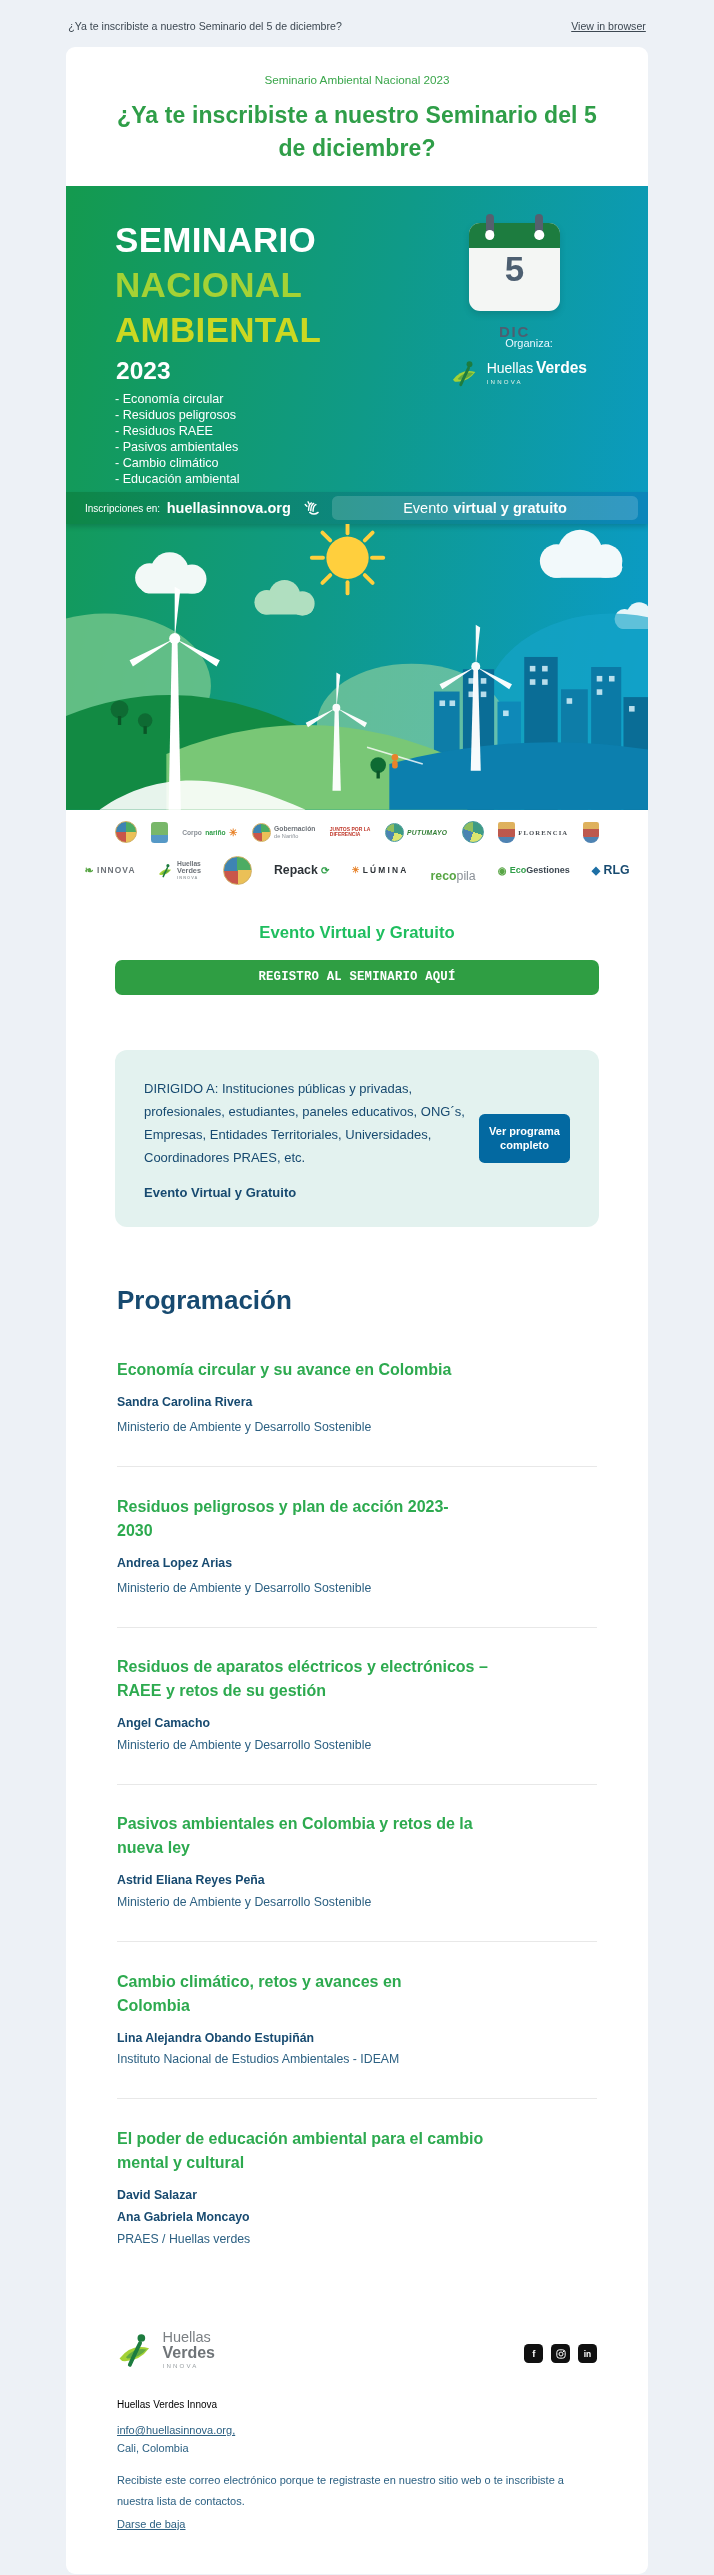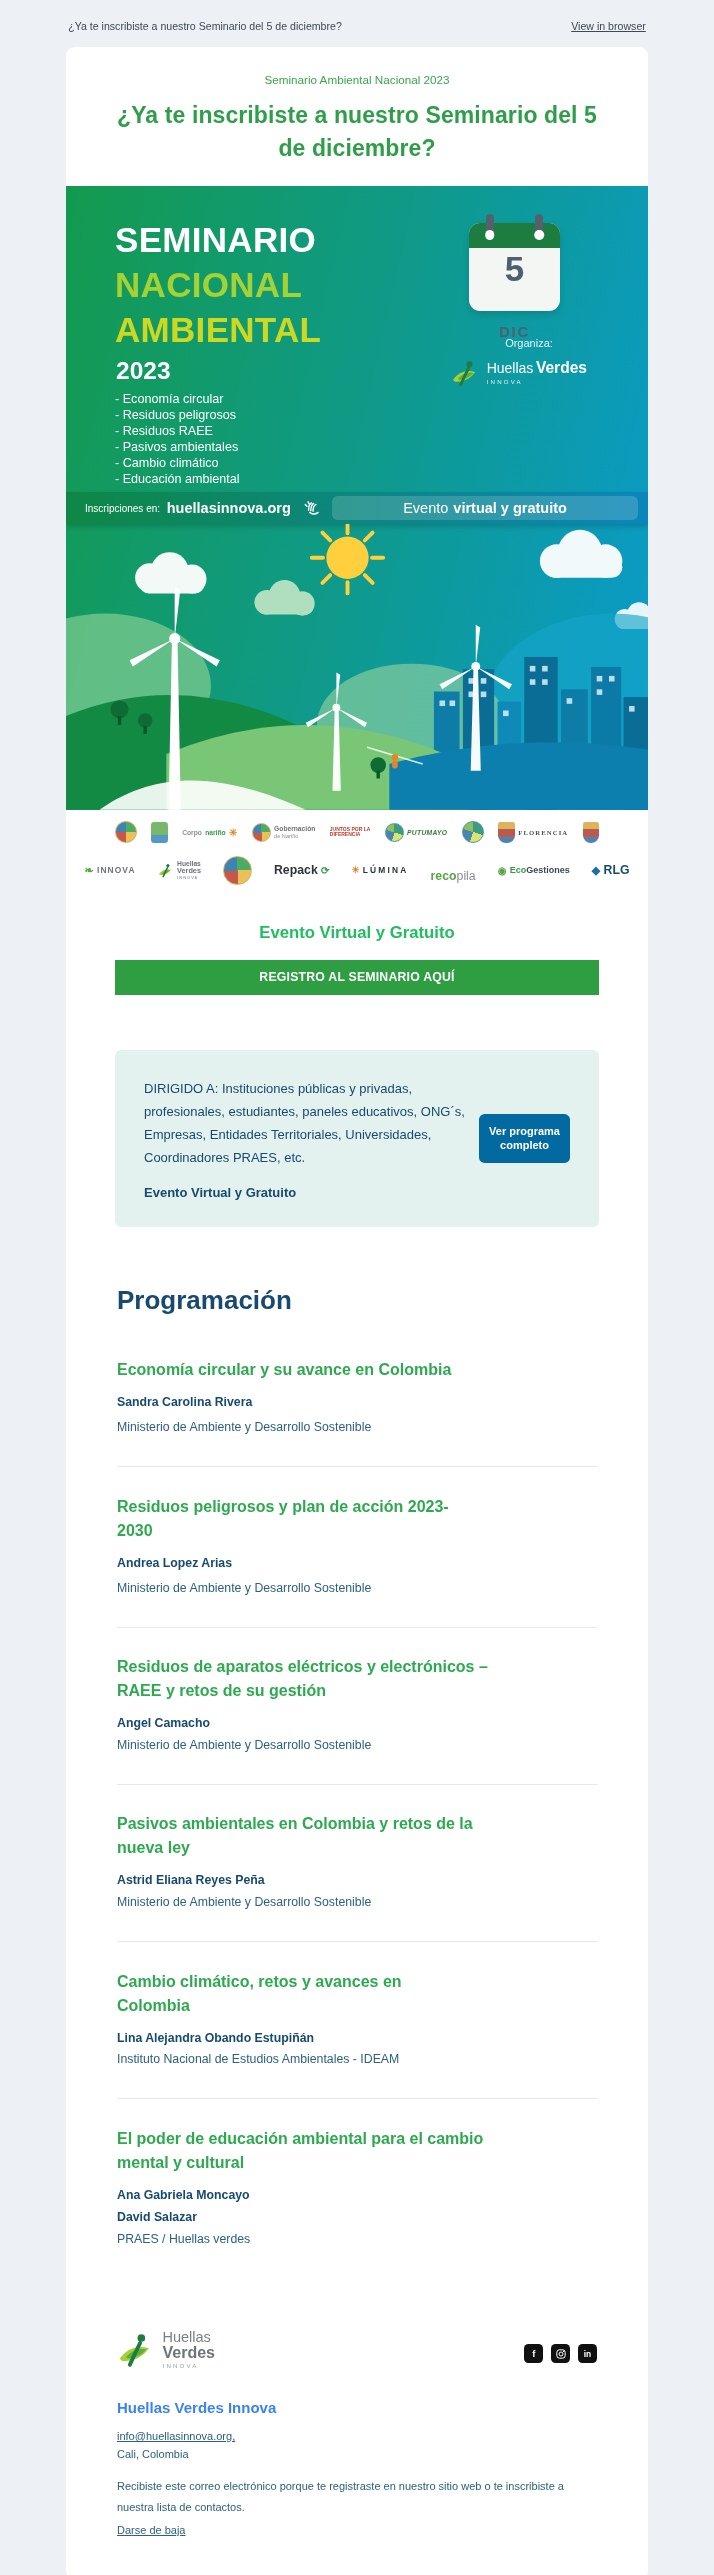--- a/index.html
+++ b/index.html
@@ -108,27 +108,27 @@
   .mini-logo-row { display: inline-flex; align-items: center; gap: 2.8px; }
   .mini-hv-text .b1 { font-size: 6.7px; line-height: 6.7px; color: #6d7278; display:block; }
   .mini-hv-text .b2 { font-size: 7.3px; line-height: 7.3px; color: #6d7278; font-weight: bold; display:block; }
   .mini-hv-text .b3 { font-size: 3.9px; letter-spacing: 1.1px; color: #9aa0a4; display:block; }
 
   
   .cta { text-align: center; padding: 0 49px; }
   .cta-heading { margin-top: 32px; color: #1fbe5f; font-size: 16.7px; font-weight: bold; }
   .register-btn {
     margin-top: 16.7px; width: 100%; height: 35px; background: #2f9e43; border: none;
-    border-radius: 0; color: #ffffff; font-size: 12.3px; font-weight: bold;
-    letter-spacing: 0.2px; cursor: pointer; font-family: Liberation Sans, sans-serif;
+    border-radius: 7px; color: #ffffff; font-size: 12.3px; font-weight: bold;
+    letter-spacing: 0.2px; cursor: pointer; font-family: Liberation Mono, monospace;
   }
 
   
   .audience-box {
-    margin: 55px 49px 0; background: #e3f2ef; border-radius: 6px;
+    margin: 55px 49px 0; background: #e3f2ef; border-radius: 12px;
     padding: 27px 29px; display: flex; align-items: center; justify-content: space-between;
   }
   .audience-text { width: 335px; color: #174a70; font-size: 13px; line-height: 1.78; }
   .audience-highlight { margin-top: 15.6px; font-weight: bold; color: #174a70; font-size: 13px; }
   .program-btn {
     width: 100px; padding: 10px 7.8px; background: #0369a1; border: none; border-radius: 5.6px;
     color: #fff; font-size: 11px; font-weight: bold; line-height: 1.35; text-align: center;
     cursor: pointer; font-family: "Liberation Sans", sans-serif;
   }
 
@@ -146,21 +146,21 @@
   
   .footer { padding: 51px 51px 44px; }
   .footer-top { display: flex; justify-content: space-between; align-items: flex-start; }
   .footer-logo-text .b1 { font-size: 14.5px; line-height: 15px; color: #7a7f83; display:block; }
   .footer-logo-text .b2 { font-size: 16px; line-height: 16.7px; color: #6f7478; font-weight: bold; display:block; }
   .footer-logo-text .b3 { font-size: 6.1px; letter-spacing: 2.2px; color: #9aa0a4; display:block; }
   .footer-logo { display: inline-flex; align-items: center; gap: 4.5px; }
   .socials { display: flex; gap: 7.8px; margin-top: 15.6px; }
   .social { width: 19px; height: 19px; background: #101010; border-radius: 4.5px; color: #fff;
             display: flex; align-items: center; justify-content: center; font-size: 9.5px; font-weight: bold; cursor: pointer; }
-  .footer-brand { margin-top: 29px; color: #3b82f6; font-size: 15px; font-weight: bold; }
+  .footer-brand { margin-top: 29px; color: #000000; font-size: 10px; font-weight: normal; }
   .footer-email { display: inline-block; margin-top: 14.5px; color: #2d6183; font-size: 11px; text-decoration: underline; cursor: pointer; }
   .footer-location { margin-top: 5.6px; color: #2d6183; font-size: 11px; }
   .footer-permission { margin-top: 16.7px; color: #2d6183; font-size: 11px; line-height: 1.85; max-width: 480px; }
   .unsubscribe { display: inline-block; margin-top: 6.7px; color: #2d6183; font-size: 11px; text-decoration: underline; cursor: pointer; }
 </style>
 </head>
 <body>
 
 <div class="preheader">
   <span>¿Ya te inscribiste a nuestro Seminario del 5 de diciembre?</span>
@@ -483,22 +483,22 @@
 
       <div class="session">
         <div class="session-title" style="max-width:346px;">Cambio climático, retos y avances en Colombia</div>
         <div class="speaker">Lina Alejandra Obando Estupiñán</div>
         <div class="org" style="margin-top:4.5px;">Instituto Nacional de Estudios Ambientales - IDEAM</div>
       </div>
       <div class="divider"></div>
 
       <div class="session">
         <div class="session-title" style="max-width:368px;">El poder de educación ambiental para el cambio mental y cultural</div>
+        <div class="speaker">David Salazar</div>
         <div class="speaker">Ana Gabriela Moncayo</div>
-        <div class="speaker">David Salazar</div>
         <div class="org" style="margin-top:4.5px;">PRAES / Huellas verdes</div>
       </div>
 
     </div>
   </div>
 
   <div class="footer">
     <div class="footer-top">
       <span class="footer-logo">
         <svg width="41" height="41" viewBox="0 0 64 64">

